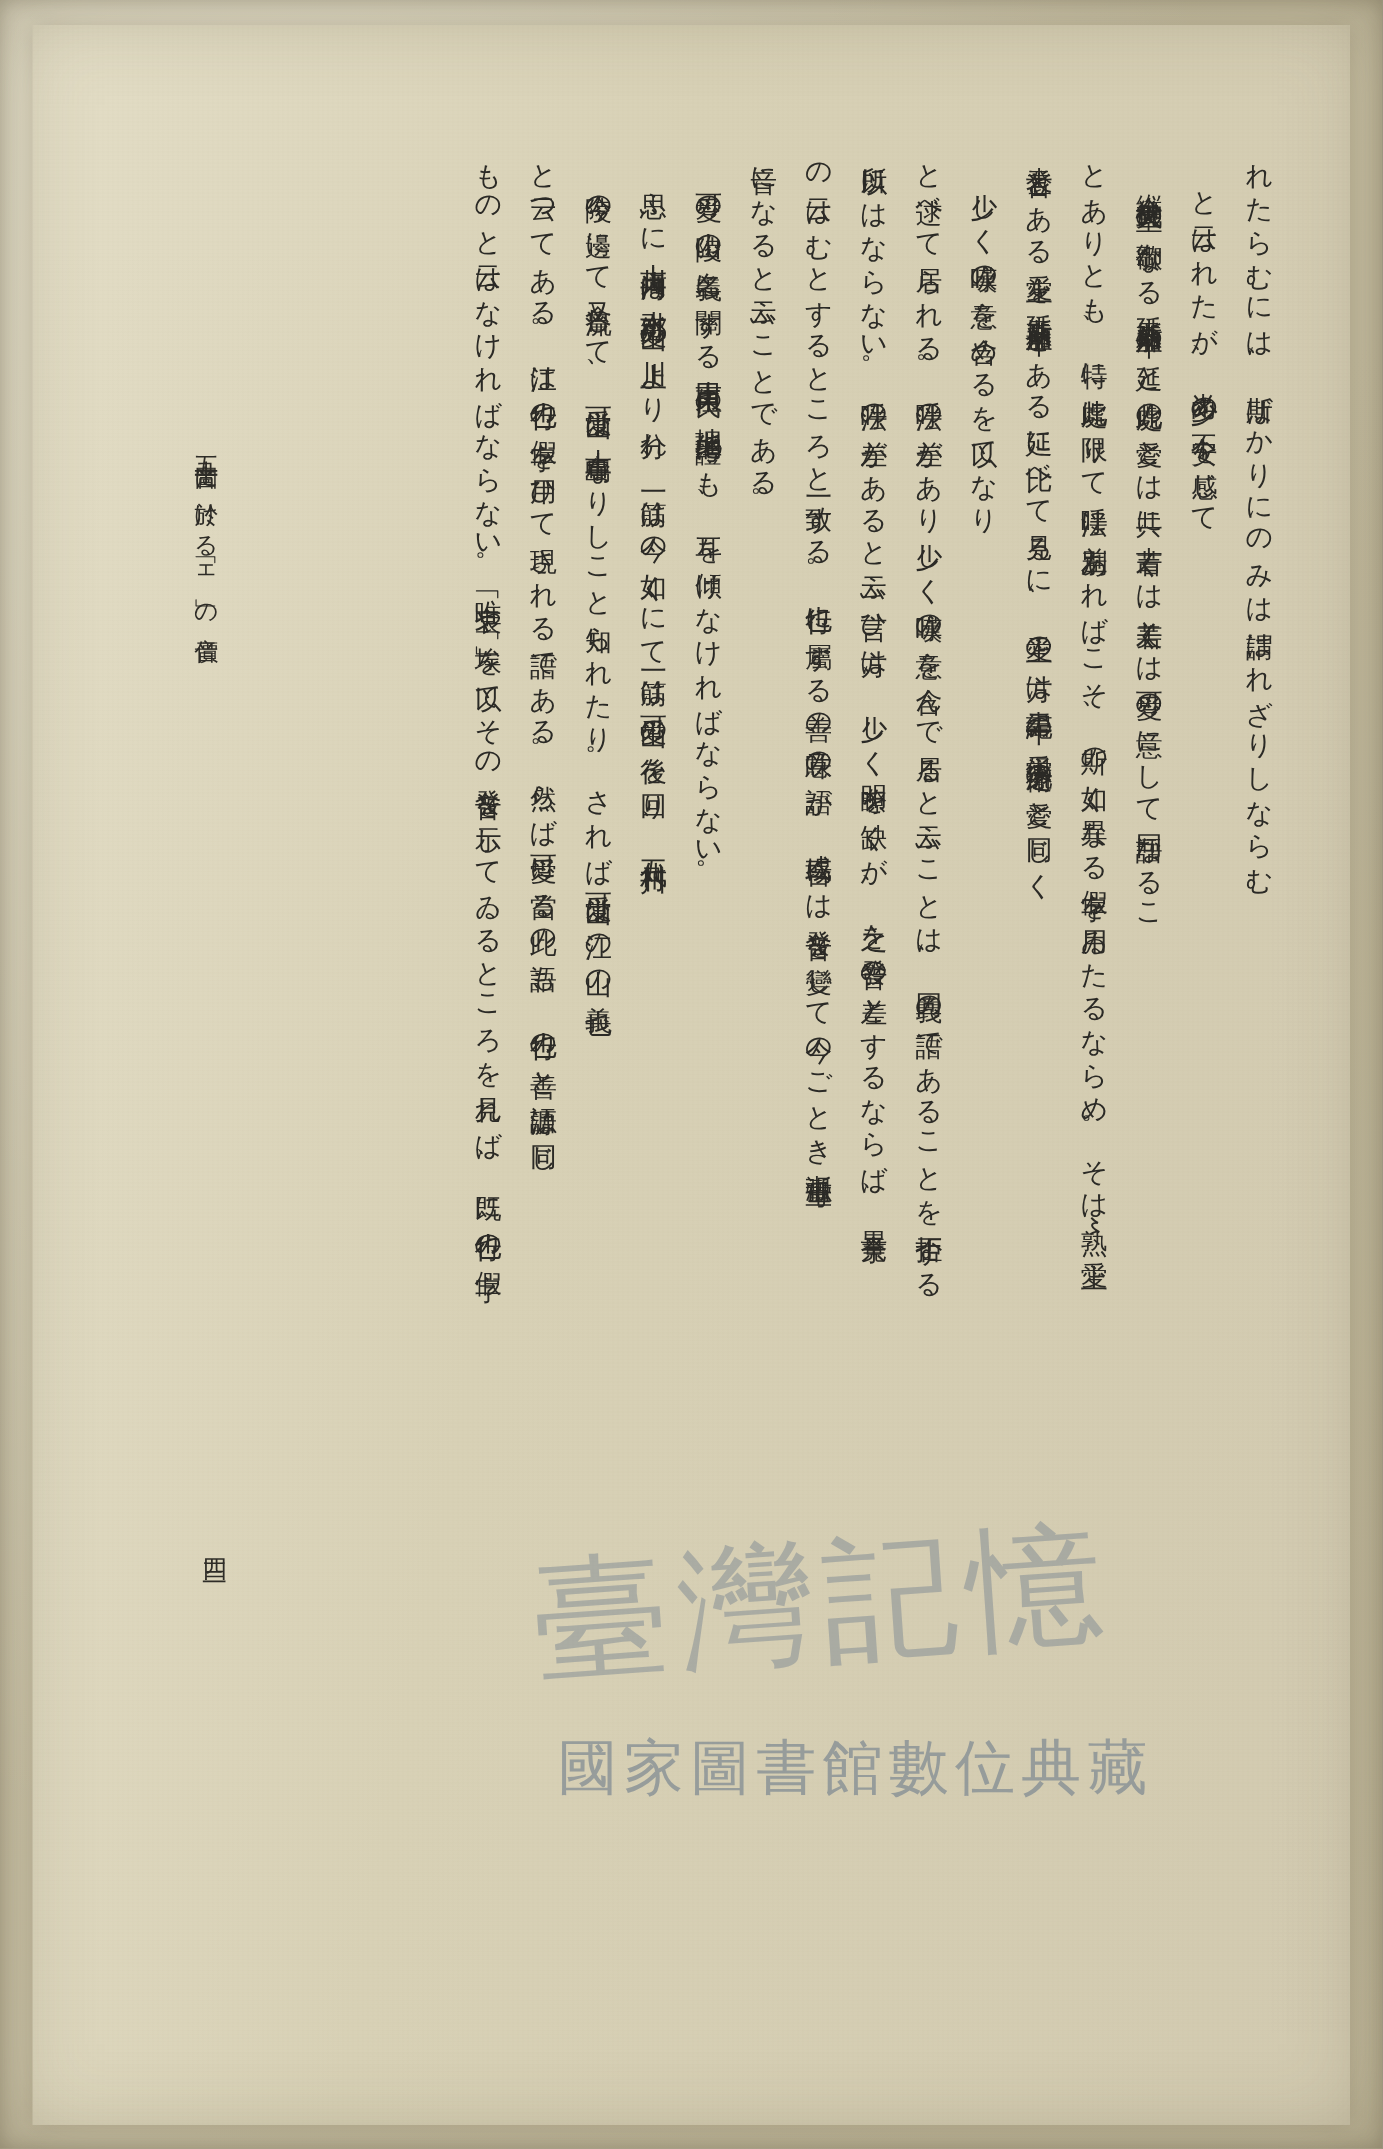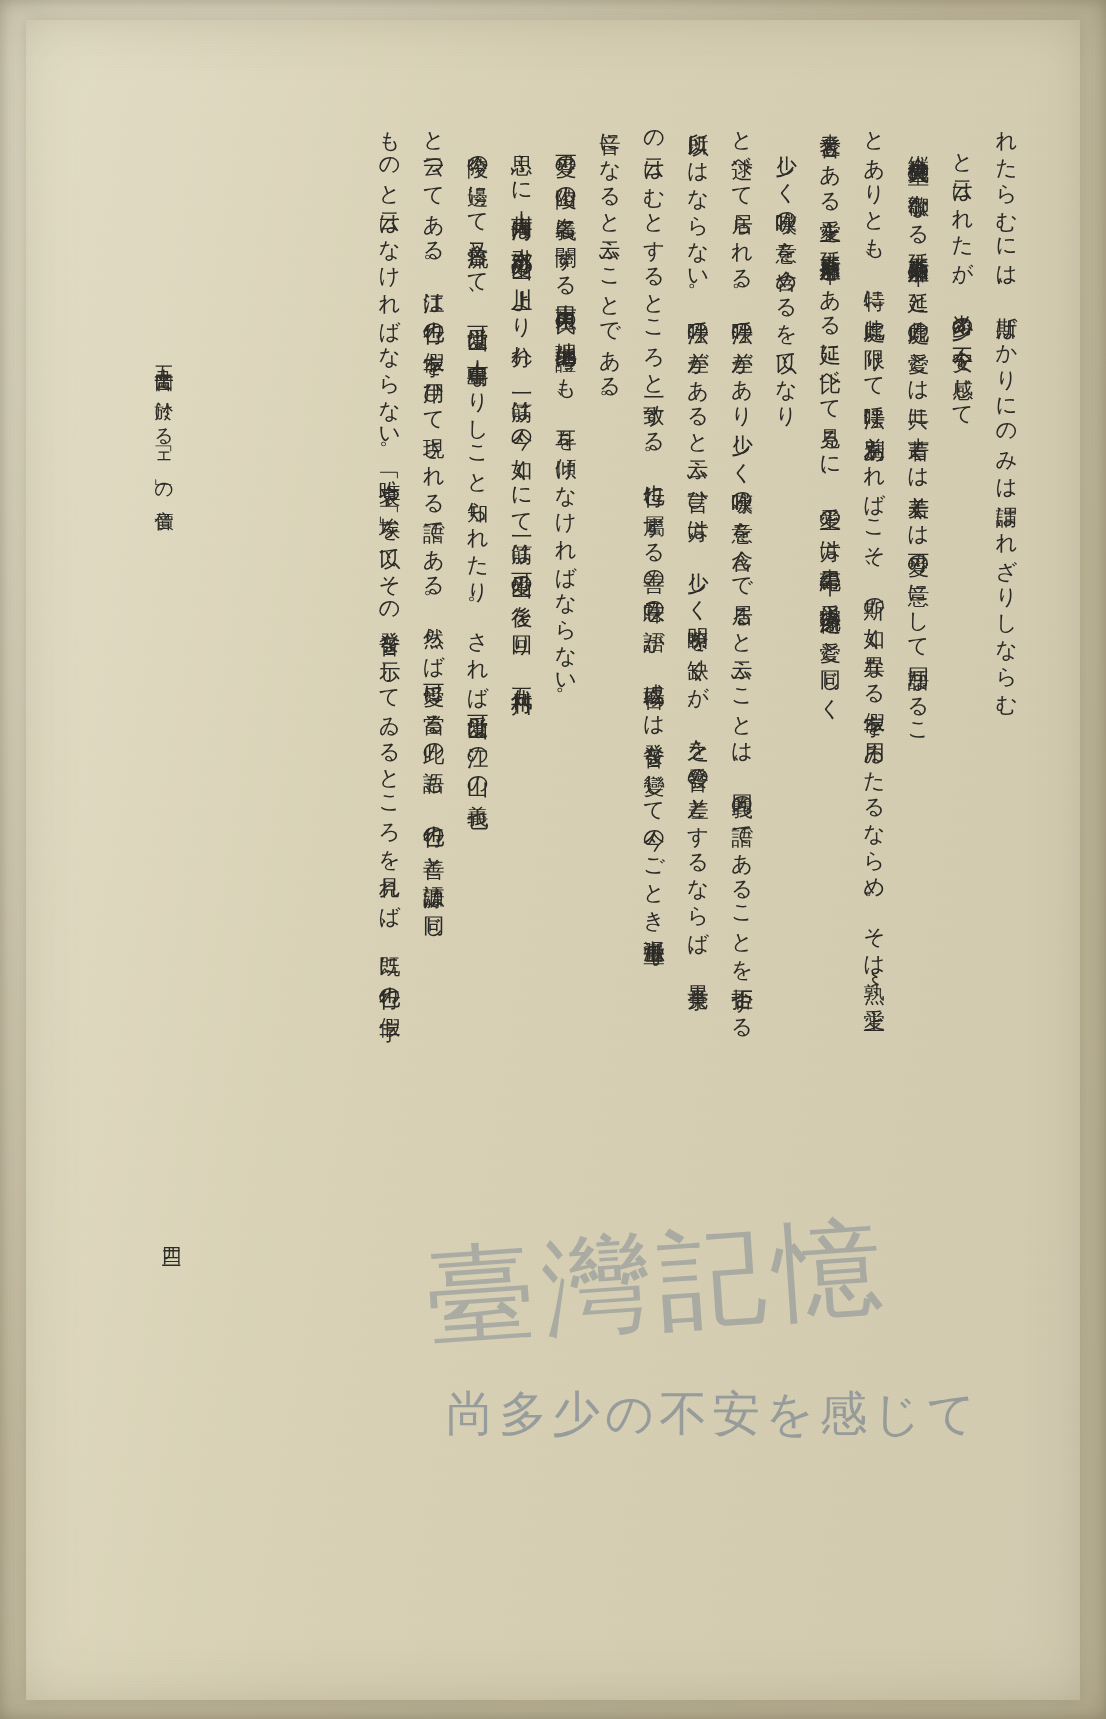--- a/index.html
+++ b/index.html
@@ -152,17 +152,17 @@
       <p>今陵の邊にて又會流して、可愛山は上古中島なりしこと知られたり。されば可愛山は江の山の義也</p>
       <p class="noind">と云つてある。江は也行の假字を用ひて現される語である。然らば可愛に當る此の語も、也行の善と語源は同じ</p>
       <p class="noind">ものと云はなければならない。唯「哀」や「埃」を以てその發音を示してゐるところを見れば、既に也行の假字</p>
     </div>
 
     <div class="footer-title">五十音圖に於ける「ェ」の音價</div>
     <div class="page-number">四三</div>
 
     <div class="watermark">
       <div class="wm-cn">臺灣記憶</div>
-      <div class="wm-lib">尚多少の不安を感じて</div>
+      <div class="wm-lib">國家圖書館數位典藏</div>
     </div>
   </div>
   <div class="scan-edge"></div>
 </div>
 
 </body></html>

